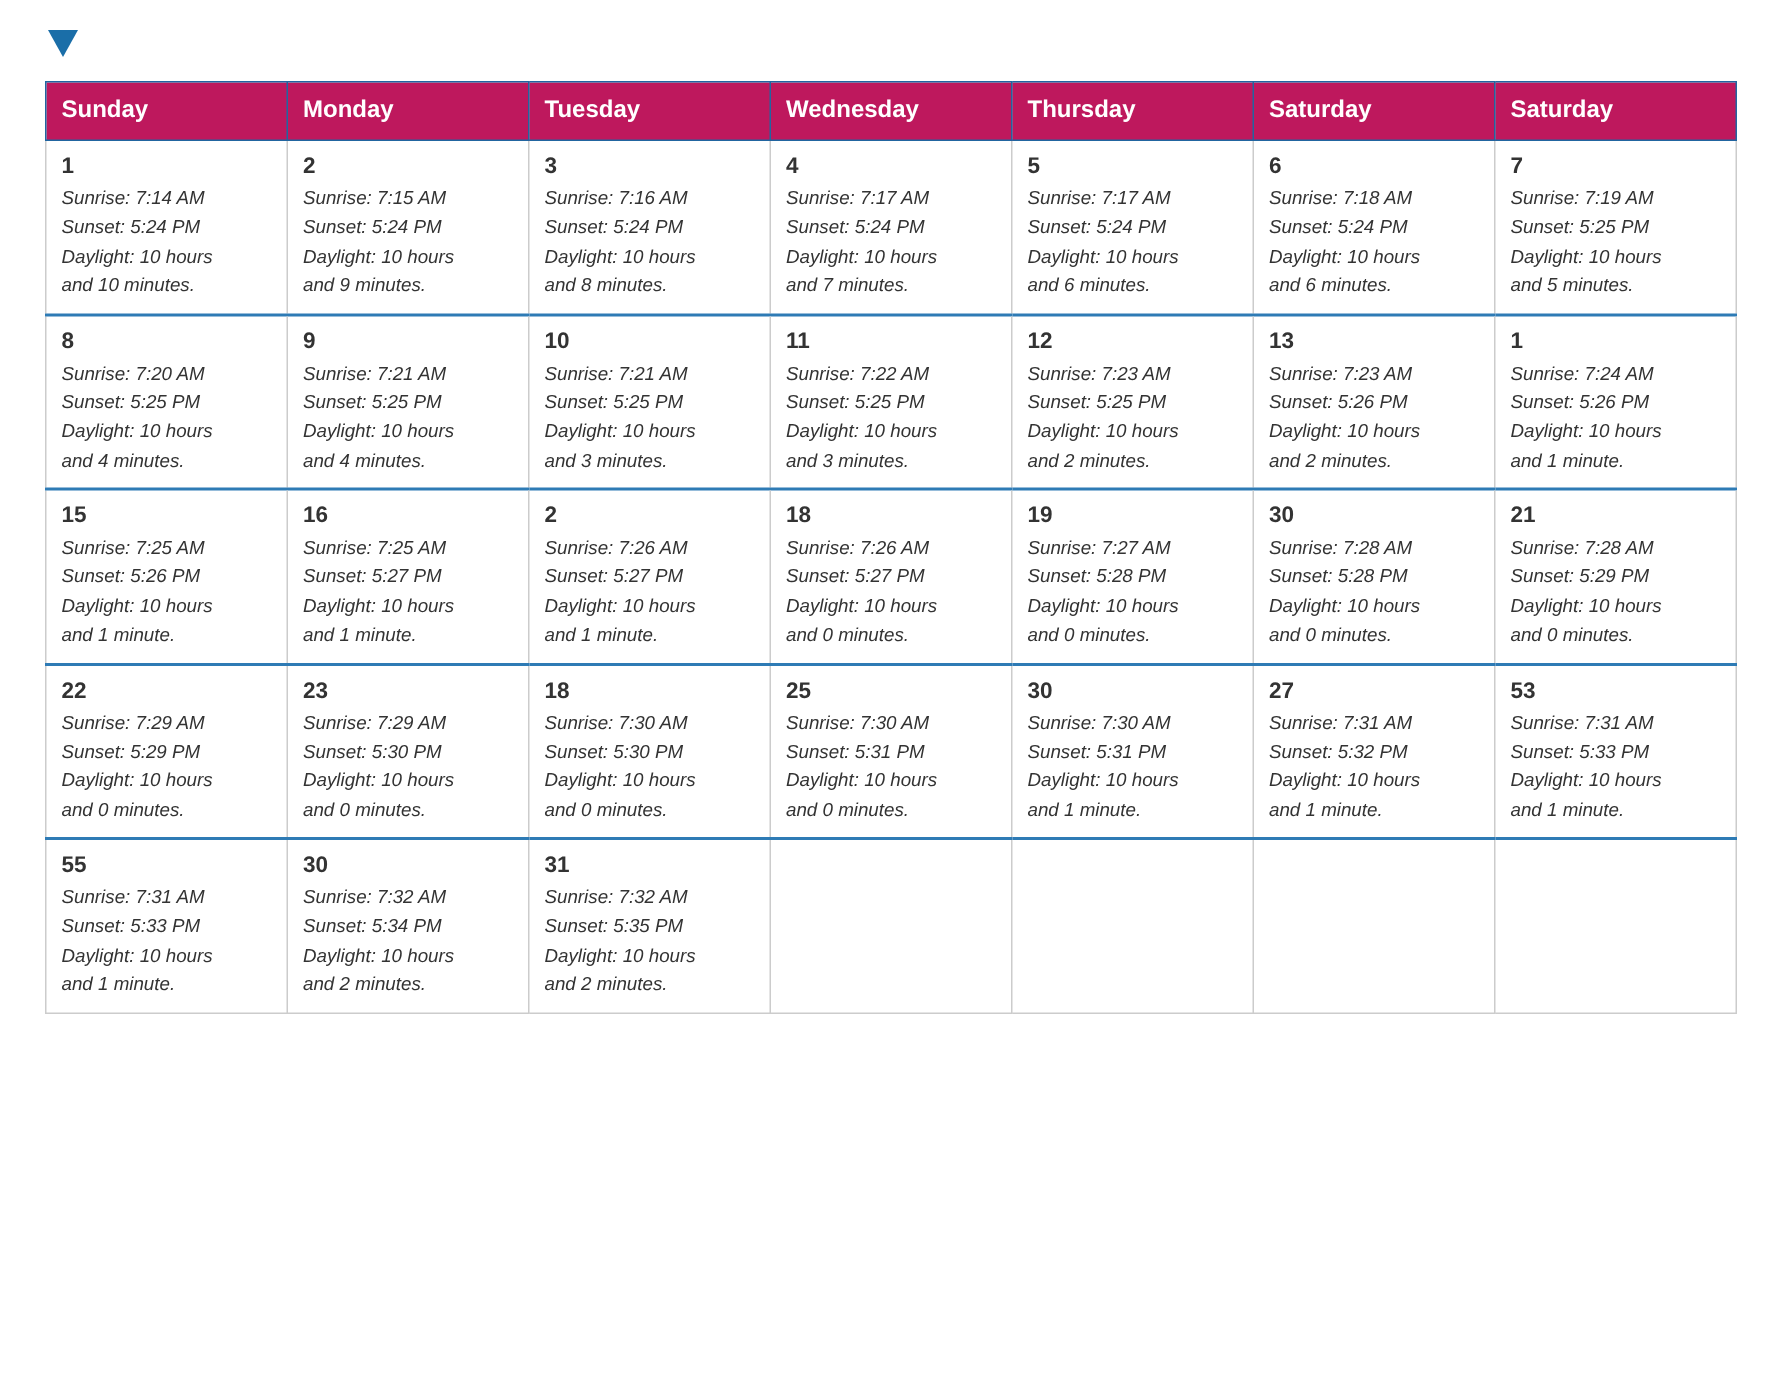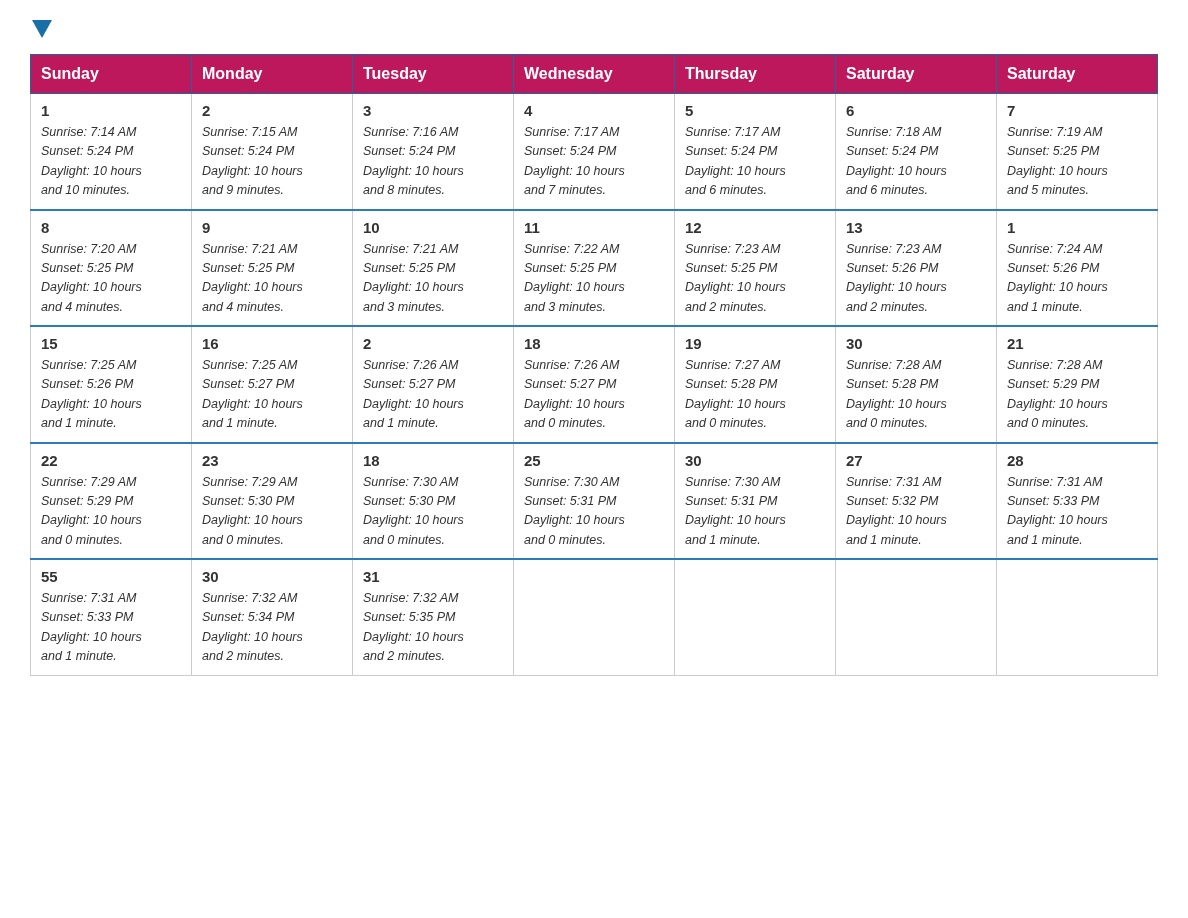--- a/index.html
+++ b/index.html
@@ -242,21 +242,21 @@
         </td>
         <td>
           <span class="day-number">30</span>
           <div class="day-info">Sunrise: 7:30 AM<br>Sunset: 5:31 PM<br>Daylight: 10 hours<br>and 1 minute.</div>
         </td>
         <td>
           <span class="day-number">27</span>
           <div class="day-info">Sunrise: 7:31 AM<br>Sunset: 5:32 PM<br>Daylight: 10 hours<br>and 1 minute.</div>
         </td>
         <td>
-          <span class="day-number">28</span>
+          <span class="day-number">53</span>
           <div class="day-info">Sunrise: 7:31 AM<br>Sunset: 5:33 PM<br>Daylight: 10 hours<br>and 1 minute.</div>
         </td>
       </tr>
       <tr>
         <td>
           <span class="day-number">55</span>
           <div class="day-info">Sunrise: 7:31 AM<br>Sunset: 5:33 PM<br>Daylight: 10 hours<br>and 1 minute.</div>
         </td>
         <td>
           <span class="day-number">30</span>

